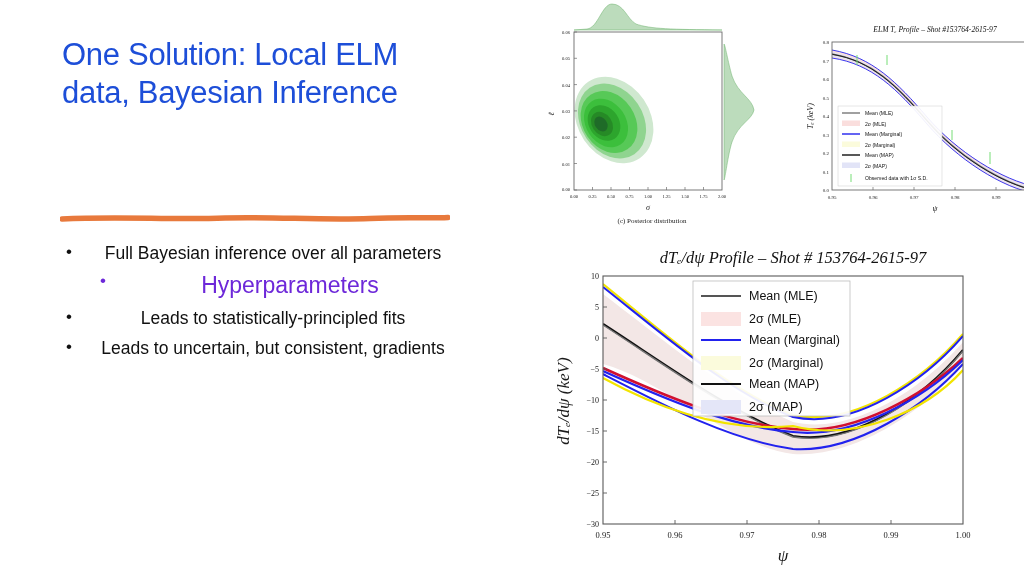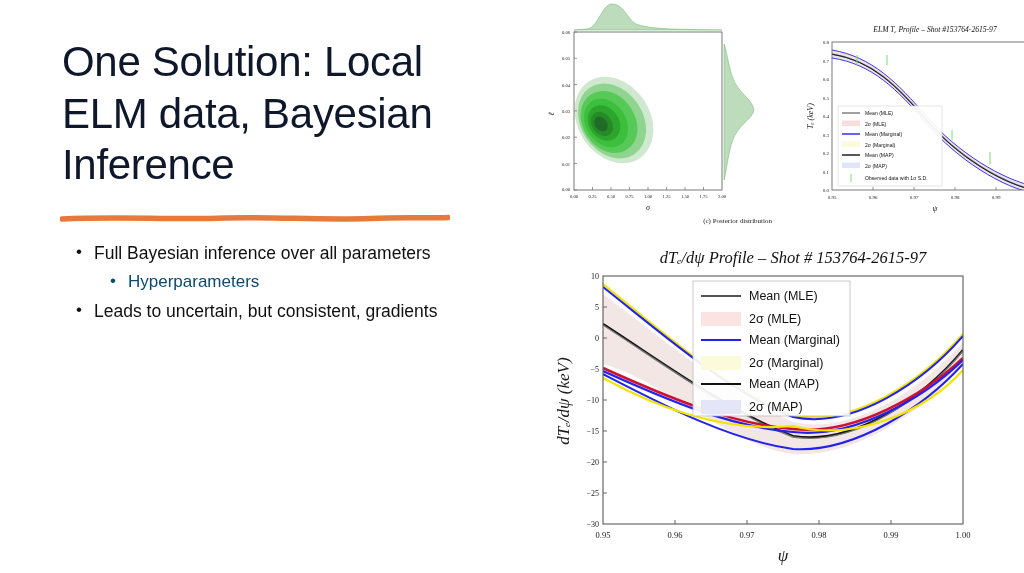--- a/index.html
+++ b/index.html
@@ -6,64 +6,65 @@
   body{
     width:1024px;height:573px;background:#ffffff;overflow:hidden;
     font-family:"Liberation Sans",sans-serif;color:#0d0d0d;position:relative;
   }
   .slide{position:absolute;inset:0;}
 
   
   .left{position:absolute;left:0;top:0;width:510px;height:573px;}
   .title{
     position:absolute;left:62px;top:36px;width:400px;
-    font-size:42px;line-height:1.23;font-weight:400;letter-spacing:-0.3px;
-    color:#0f172a;
+    font-size:31px;line-height:1.23;font-weight:400;letter-spacing:-0.3px;
+    color:#1d4ed8;
   }
   .underline{position:absolute;left:60px;top:210px;width:390px;height:16px;}
 
-  .bullets{position:absolute;left:72px;top:243px;width:400px;}
+  .bullets{position:absolute;left:62px;top:243px;width:400px;text-align:center;}
   .b1{
     position:relative;padding-left:22px;font-size:17.5px;line-height:1.17;
     color:#101010;margin-bottom:9px;
   }
   .b1::before{content:"\2022";position:absolute;left:4px;top:-1px;font-size:17px;}
   .b2{
-    position:relative;padding-left:56px;font-size:17px;line-height:1.17;
-    color:#0c4a6e;margin-bottom:9px;
+    position:relative;padding-left:56px;font-size:23px;line-height:1.17;
+    color:#6d28d9;margin-bottom:9px;
   }
   .b2::before{content:"\2022";position:absolute;left:38px;top:-1px;font-size:17px;}
 
   
   .fig-post{position:absolute;left:532px;top:2px;width:240px;height:235px;}
   .fig-elm{position:absolute;left:802px;top:22px;width:252px;height:195px;}
   .fig-grad{position:absolute;left:545px;top:246px;width:475px;height:325px;text-align:center;}
 
   .fig svg{display:block;}
   .cap{
     font-family:"Liberation Serif",serif;font-size:7px;color:#1a1a1a;
-    text-align:right;
+    text-align:center;
   }
 </style>
 </head>
 <body>
 
 <div class="slide">
 
   <div class="left">
 
     <div class="title">One Solution: Local ELM data, Bayesian Inference</div>
 
     <svg class="underline" viewBox="0 0 390 16">
       <path d="M2,9 C60,6 110,10 165,8 C215,6.5 260,10.5 310,8.5 C345,7 370,8.5 388,7.5" stroke="#E8793C" stroke-width="5.5" fill="none" stroke-linecap="round"></path>
     </svg>
 
     <div class="bullets">
       <div class="b1">Full Bayesian inference over all parameters</div>
       <div class="b2">Hyperparameters</div>
+      <div class="b1">Leads to statistically-principled fits</div>
       <div class="b1">Leads to uncertain, but consistent, gradients</div>
     </div>
   </div>
 
   <div class="fig fig-post">
     <svg width="240" height="215" viewBox="0 0 240 215">
       <defs>
         <clipPath id="pclip">
             <rect x="42" y="30" width="148" height="158"></rect>
           </clipPath>

